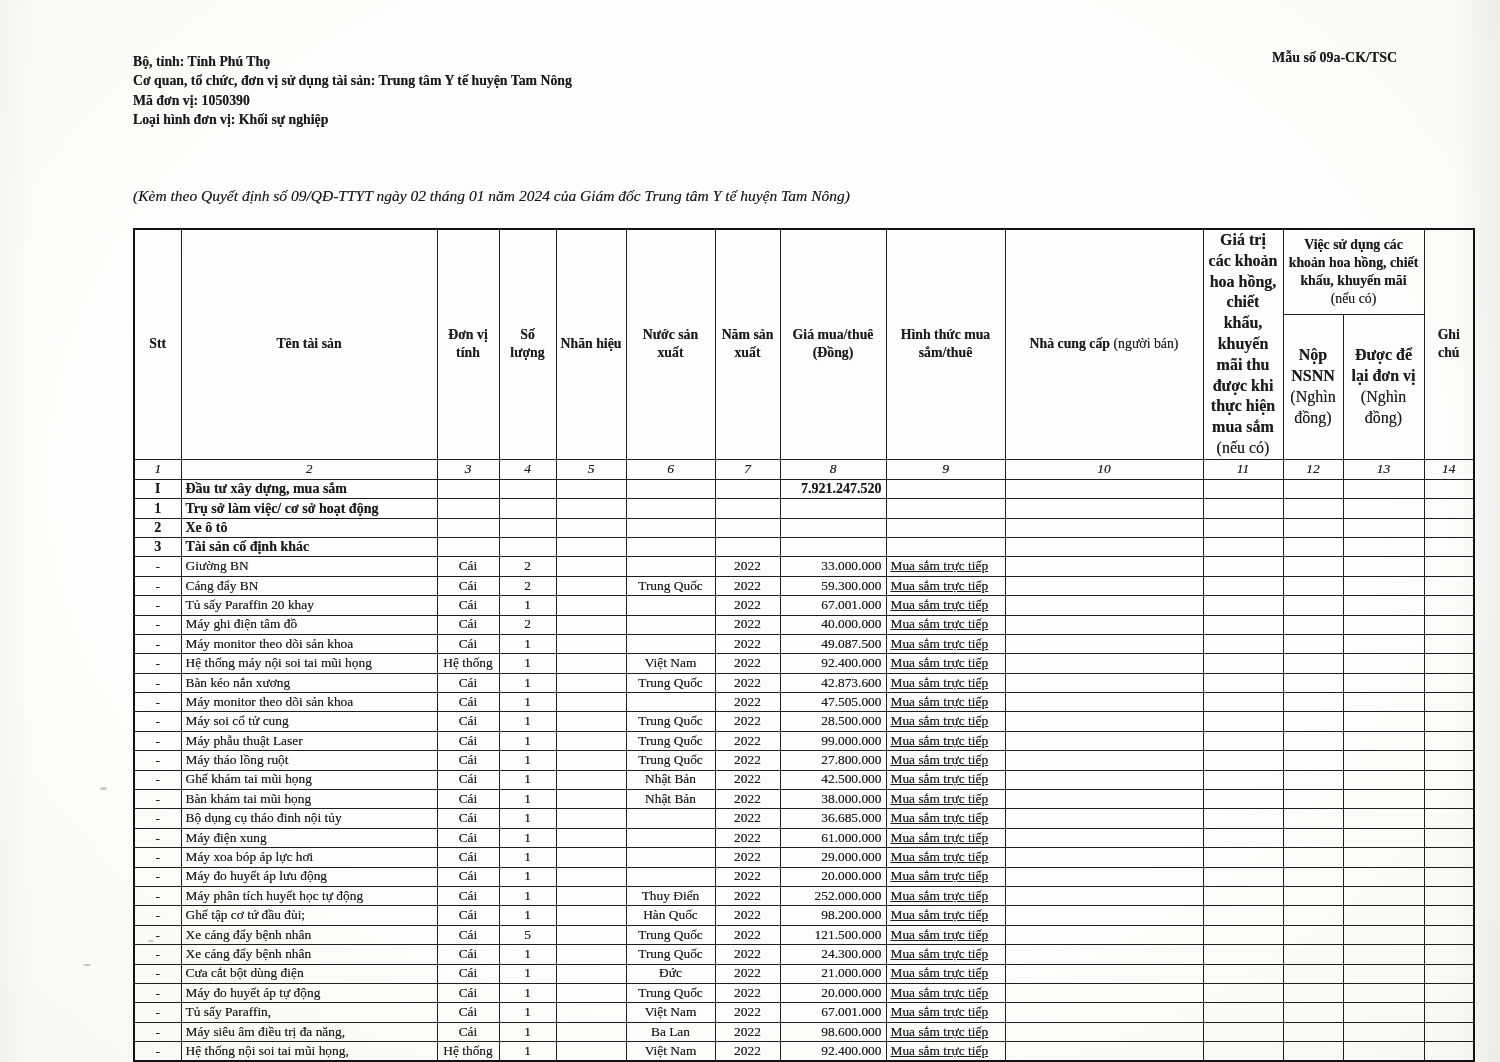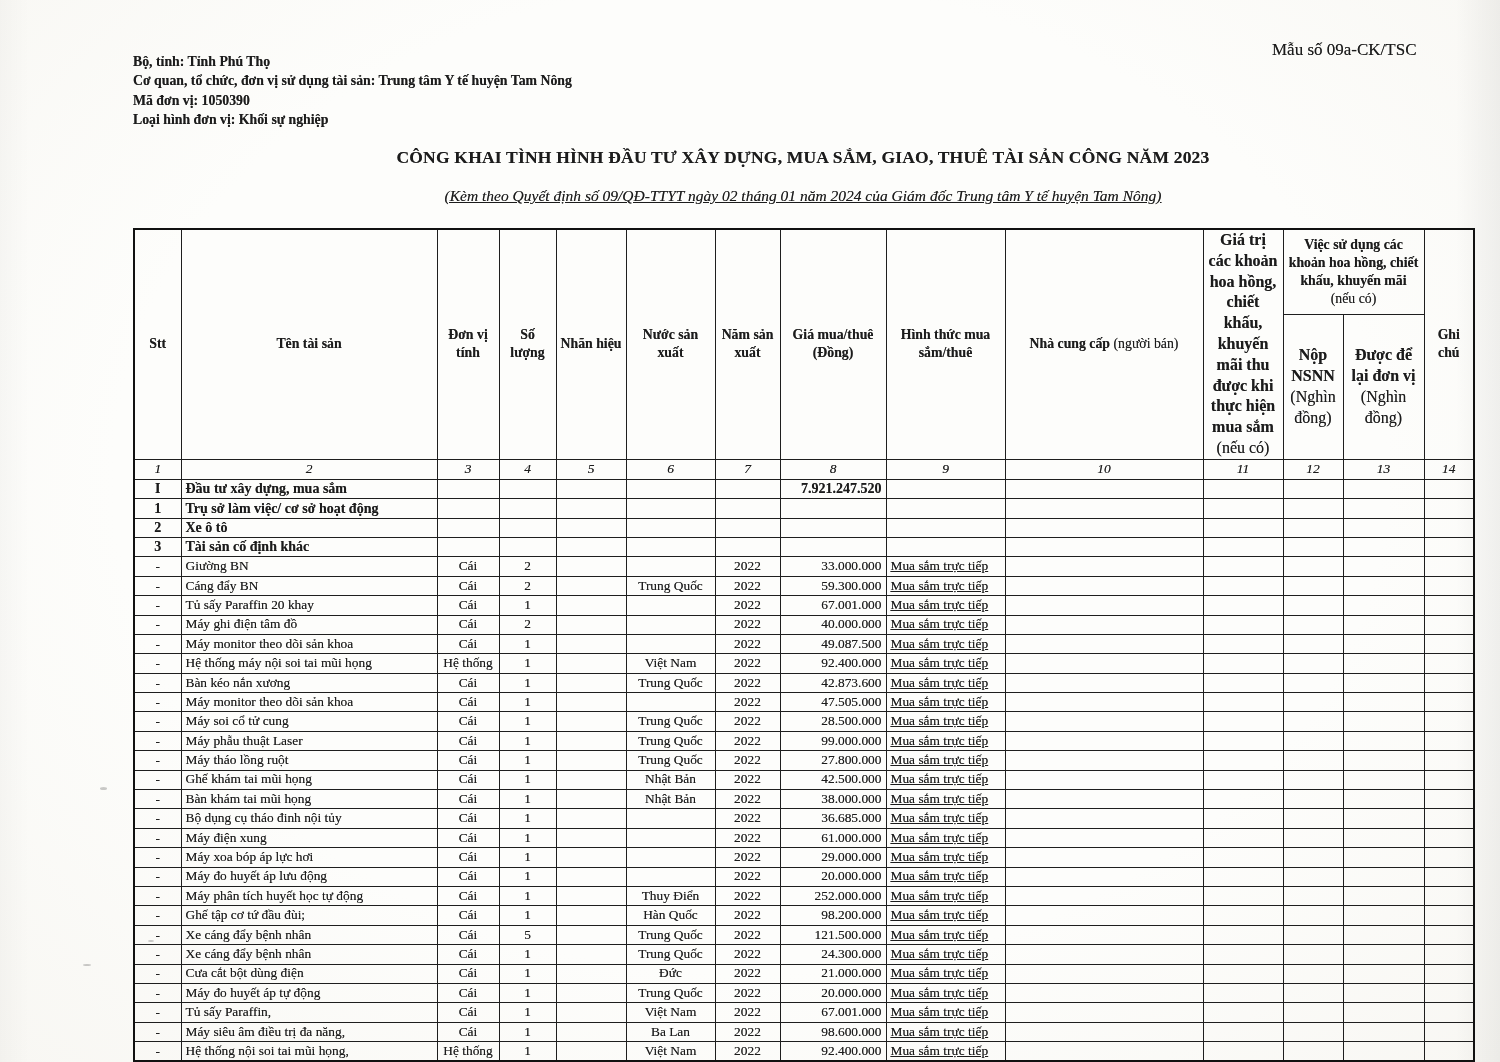--- a/index.html
+++ b/index.html
@@ -12,34 +12,34 @@
     overflow:hidden;
   }
   .page{
     position:absolute;inset:0;
     background:
       linear-gradient(to right, rgba(0,0,0,0.025) 0%, rgba(0,0,0,0) 2%, rgba(0,0,0,0) 97%, rgba(0,0,0,0.05) 100%),
       radial-gradient(ellipse at 50% 45%, #fdfdfb 60%, #f8f7f3 100%);
     text-shadow:0 0 0.45px rgba(10,10,10,0.55);
   }
   .form-code{
-    position:absolute;top:40px;left:1272px;
-    font-weight:normal;font-size:17px;white-space:nowrap;
+    position:absolute;top:50px;left:1272px;
+    font-weight:bold;font-size:14px;white-space:nowrap;
   }
   .org-info{
     position:absolute;left:133px;top:52px;
     font-size:13.8px;font-weight:bold;line-height:19.3px;white-space:nowrap;
   }
   .doc-title{
     position:absolute;left:133px;top:147px;width:1340px;
     text-align:center;font-weight:bold;font-size:17.5px;letter-spacing:0.2px;
   }
   .doc-subtitle{
     position:absolute;left:133px;top:187px;width:1340px;
-    text-align:center;font-style:italic;font-size:15.5px;text-decoration:underline;
+    font-style:italic;font-size:15.5px;
   }
   table.asset{
     position:absolute;left:133px;top:228px;width:1340px;
     border-collapse:collapse;table-layout:fixed;
     font-size:13.5px;
   }
   table.asset th, table.asset td{
     border:1px solid #1e1e1e;
     padding:0 4px;
     overflow:hidden;
@@ -81,21 +81,20 @@
 
   <div class="form-code">Mẫu số 09a-CK/TSC</div>
 
   <div class="org-info">
     <div>Bộ, tỉnh: Tỉnh Phú Thọ</div>
     <div>Cơ quan, tổ chức, đơn vị sử dụng tài sản: Trung tâm Y tế huyện Tam Nông</div>
     <div>Mã đơn vị: 1050390</div>
     <div>Loại hình đơn vị: Khối sự nghiệp</div>
   </div>
 
-  <div class="doc-title">CÔNG KHAI TÌNH HÌNH ĐẦU TƯ XÂY DỰNG, MUA SẮM, GIAO, THUÊ TÀI SẢN CÔNG NĂM 2023</div>
   <div class="doc-subtitle">(Kèm theo Quyết định số 09/QĐ-TTYT ngày 02 tháng 01 năm 2024 của Giám đốc Trung tâm Y tế huyện Tam Nông)</div>
 
   <table class="asset">
     <colgroup>
       <col style="width:47px">
         <col style="width:256px">
         <col style="width:62px">
         <col style="width:57px">
       <col style="width:70px">
         <col style="width:89px">

